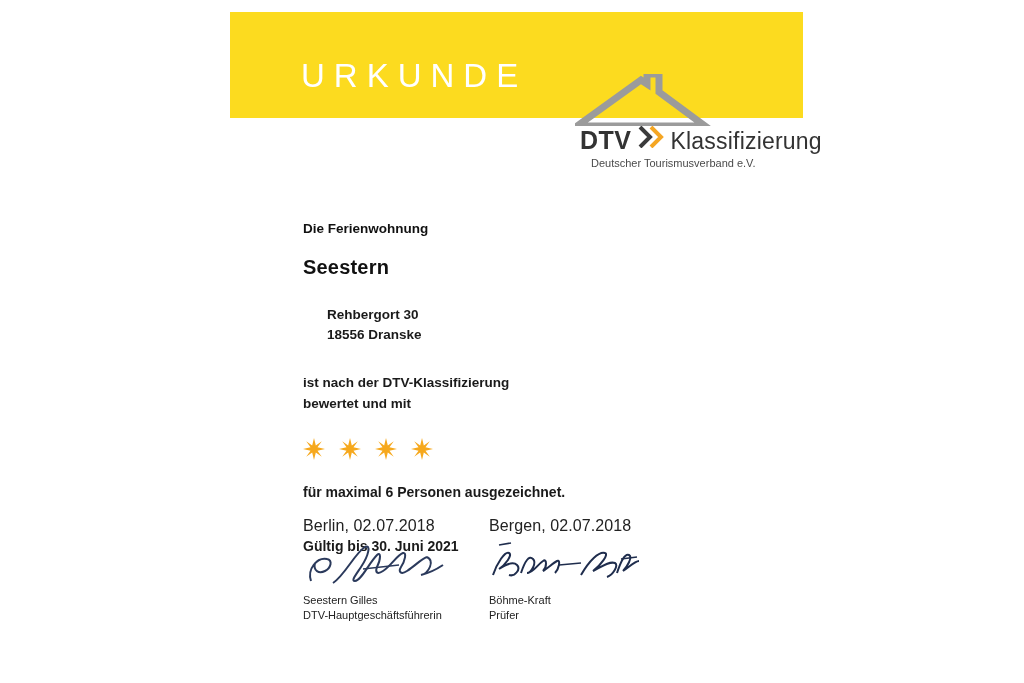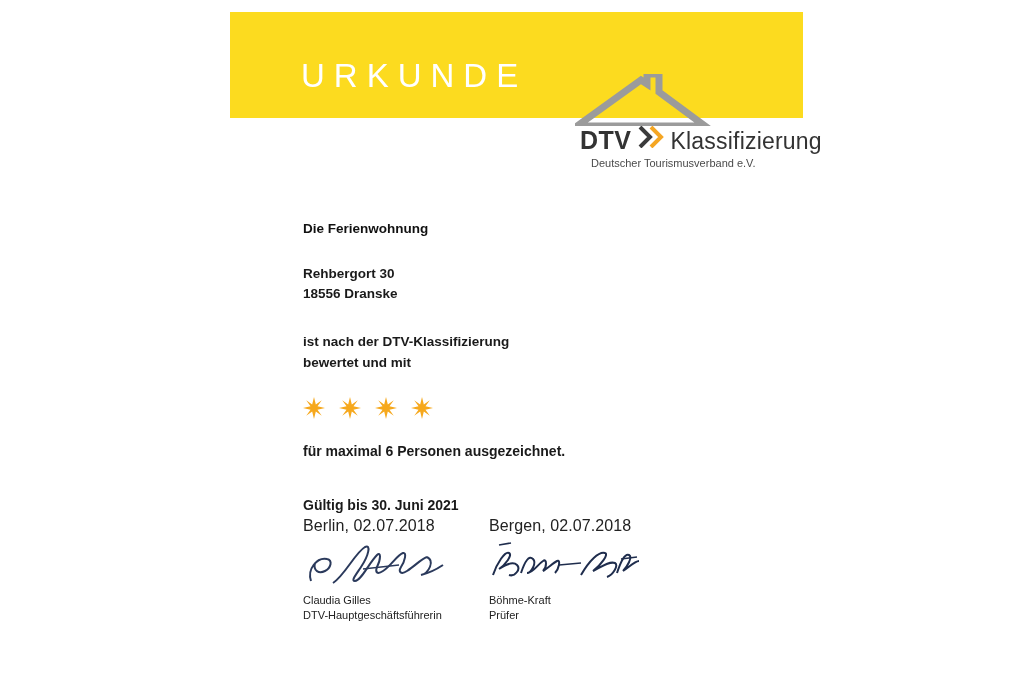--- a/index.html
+++ b/index.html
@@ -114,20 +114,21 @@
     font-weight: bold;
     color: #111;
     margin-top: 18px;
     letter-spacing: 0.2px;
   }
   .address {
     margin-top: 26px;
     font-size: 13.5px;
     font-weight: bold;
     line-height: 1.45;
+    margin-left: 24px;
   }
   .statement {
     margin-top: 29px;
     font-size: 13.5px;
     font-weight: bold;
     line-height: 1.5;
   }
 
   
   .stars {
@@ -210,20 +211,21 @@
           <path d="M13 1 L23 11 L13 21" fill="none" stroke="#f5a623" stroke-width="4" stroke-linecap="butt"></path>
         </svg>
       </span>
       <span class="logo-word">Klassifizierung</span>
     </div>
     <div class="logo-sub">Deutscher Tourismusverband e.V.</div>
   </div>
 
   <div class="content">
     <div class="line-small-bold">Die Ferienwohnung</div>
+    <div class="name">Seestern</div>
 
     <div class="address">
       <div>Rehbergort 30</div>
       <div>18556 Dranske</div>
     </div>
 
     <div class="statement">
       <div>ist nach der DTV-Klassifizierung</div>
       <div>bewertet und mit</div>
     </div>
@@ -252,21 +254,21 @@
     <div class="sig-col left">
       <div class="sig-place">Berlin, 02.07.2018</div>
       <div class="sig-mark">
         <svg width="170" height="58" viewBox="0 0 170 58">
           <path d="M8 46 C4 34 14 22 24 24 C30 25 28 33 22 36 C16 39 10 36 12 28" fill="none" stroke="#2b3a5c" stroke-width="2"></path>
           <path d="M30 48 C42 40 52 18 62 12 C68 9 66 20 58 32 C52 41 48 46 52 46 C58 46 66 28 74 20 C78 16 78 24 74 32 C72 37 74 40 80 36 C88 31 94 20 100 18 C104 17 102 26 98 32 C95 37 98 40 104 36 C112 31 118 24 124 22" fill="none" stroke="#2b3a5c" stroke-width="2"></path>
           <path d="M60 34 L96 30" fill="none" stroke="#2b3a5c" stroke-width="1.6"></path>
           <path d="M124 22 C132 26 126 38 118 40 C126 38 134 34 140 30" fill="none" stroke="#2b3a5c" stroke-width="2"></path>
         </svg>
       </div>
-      <div class="sig-name">Claudia Gilles</div>
+      <div class="sig-name">Seestern Gilles</div>
       <div class="sig-role">DTV-Hauptgeschäftsführerin</div>
     </div>
 
     <div class="sig-col right">
       <div class="sig-place">Bergen, 02.07.2018</div>
       <div class="sig-mark">
         <svg width="170" height="58" viewBox="0 0 170 58">
           <path d="M4 40 C8 28 16 16 20 18 C24 20 16 30 10 34 C16 30 24 26 28 30 C32 34 26 42 20 40" fill="none" stroke="#1f2d4d" stroke-width="2"></path>
           <path d="M10 10 L22 8" fill="none" stroke="#1f2d4d" stroke-width="1.6"></path>
           <path d="M32 38 C36 26 40 20 44 24 C48 28 42 38 38 38 C44 38 48 30 54 26 C58 23 58 32 54 36 C58 34 64 28 68 26 C72 24 70 34 66 38" fill="none" stroke="#1f2d4d" stroke-width="2"></path>

